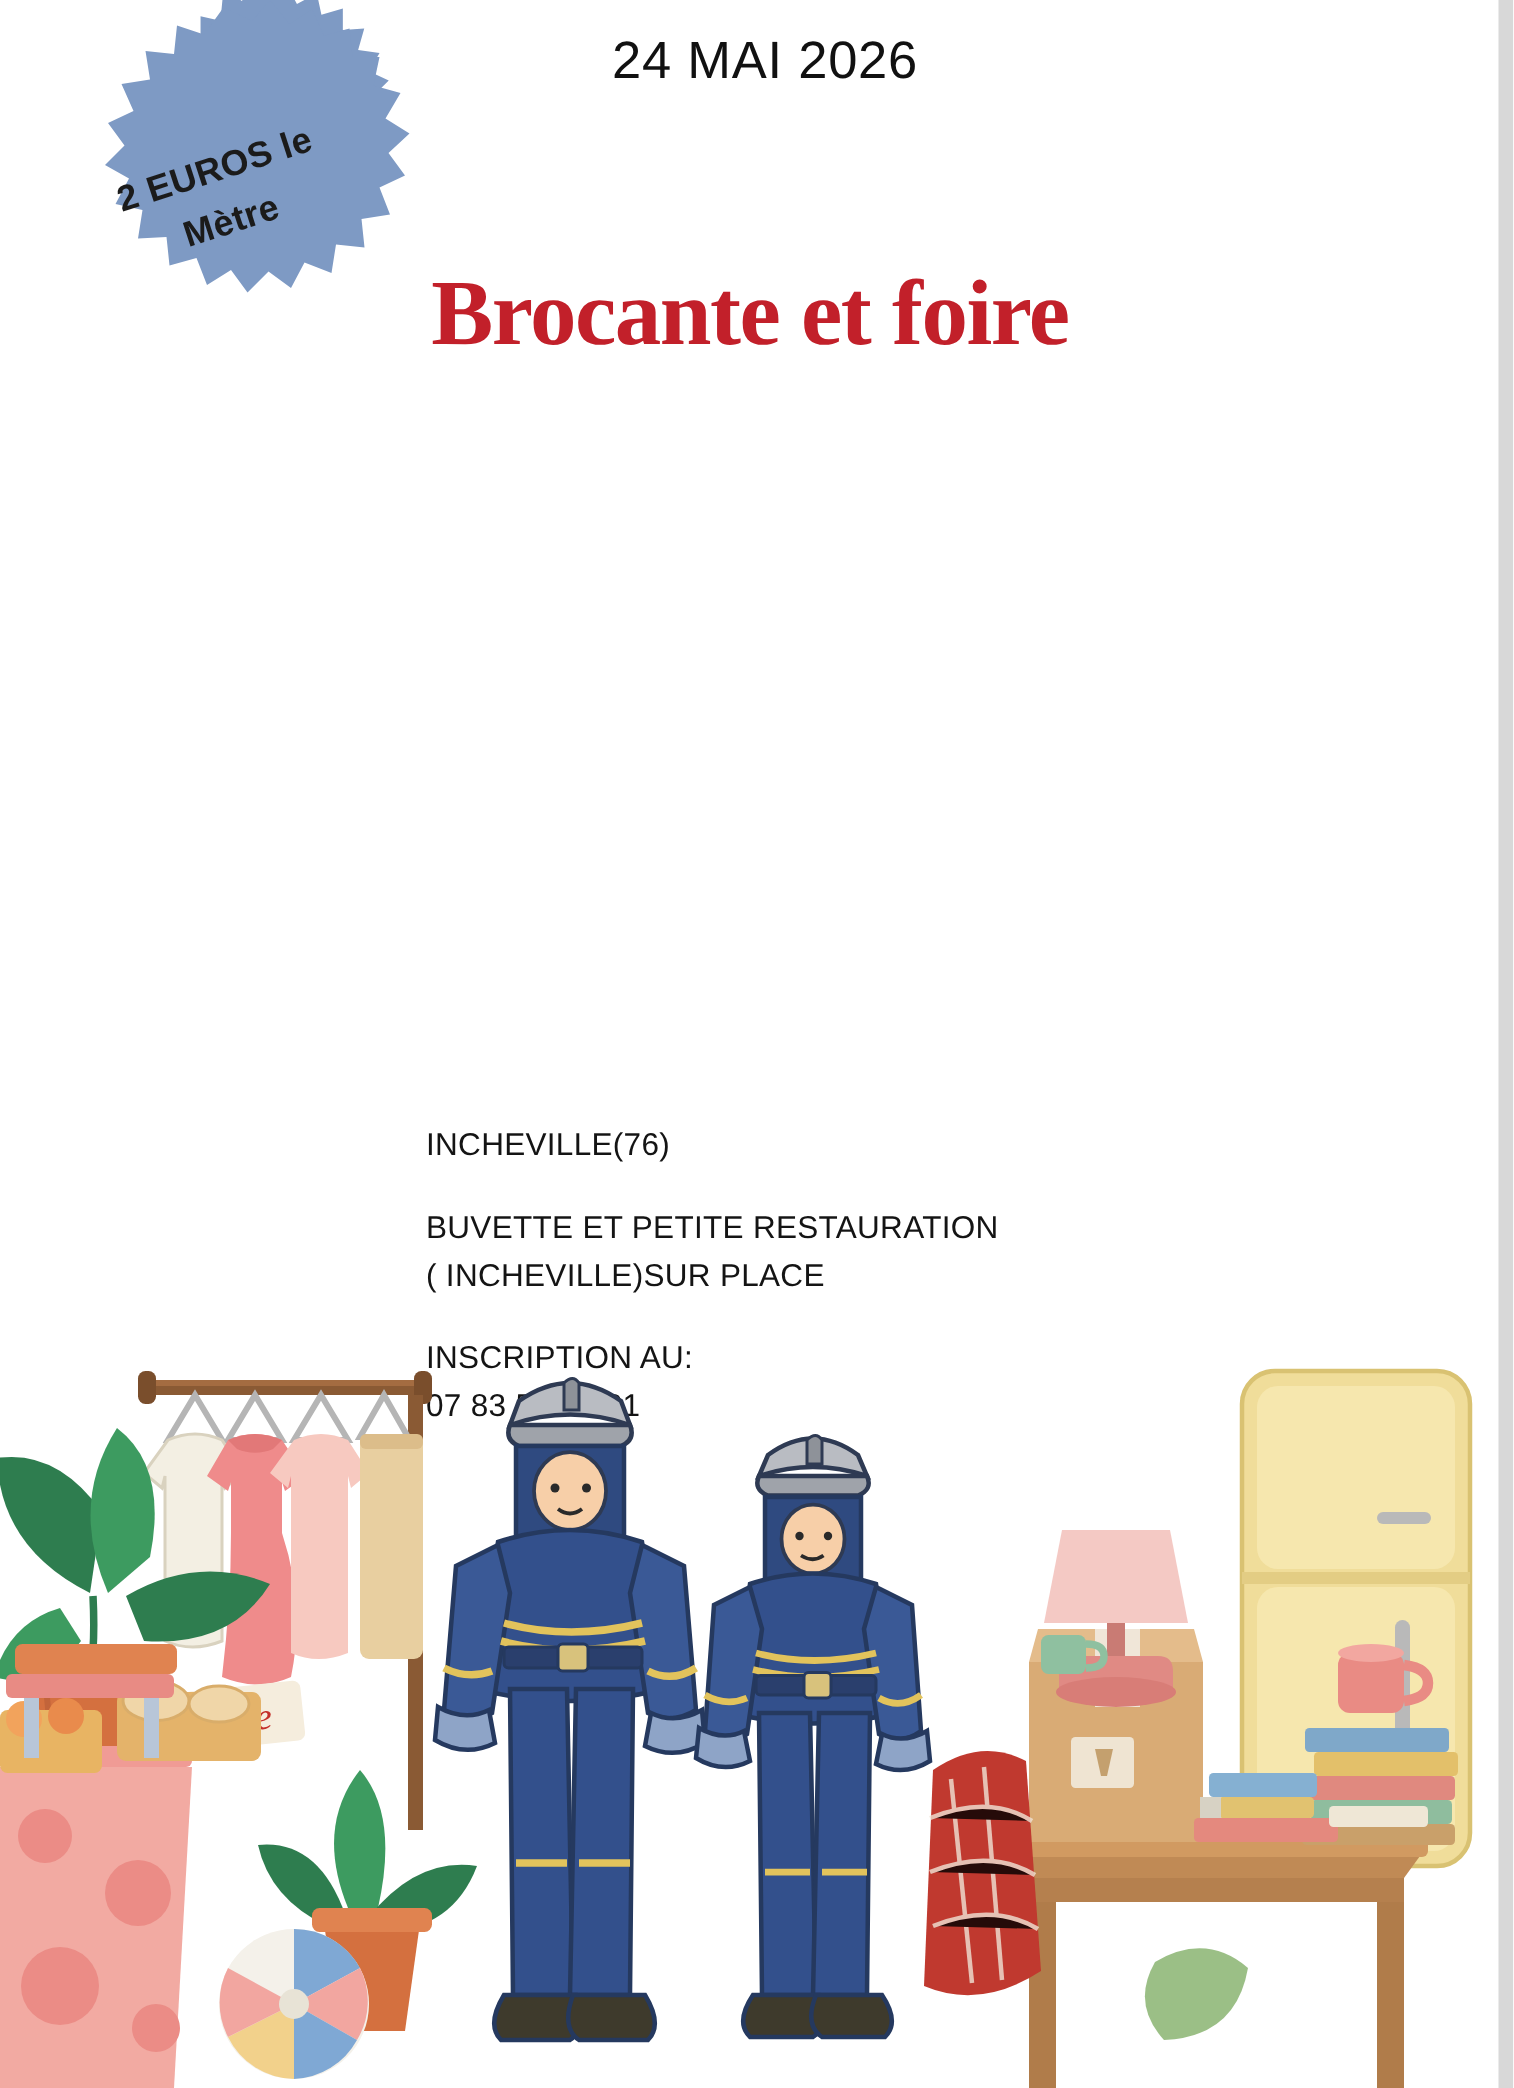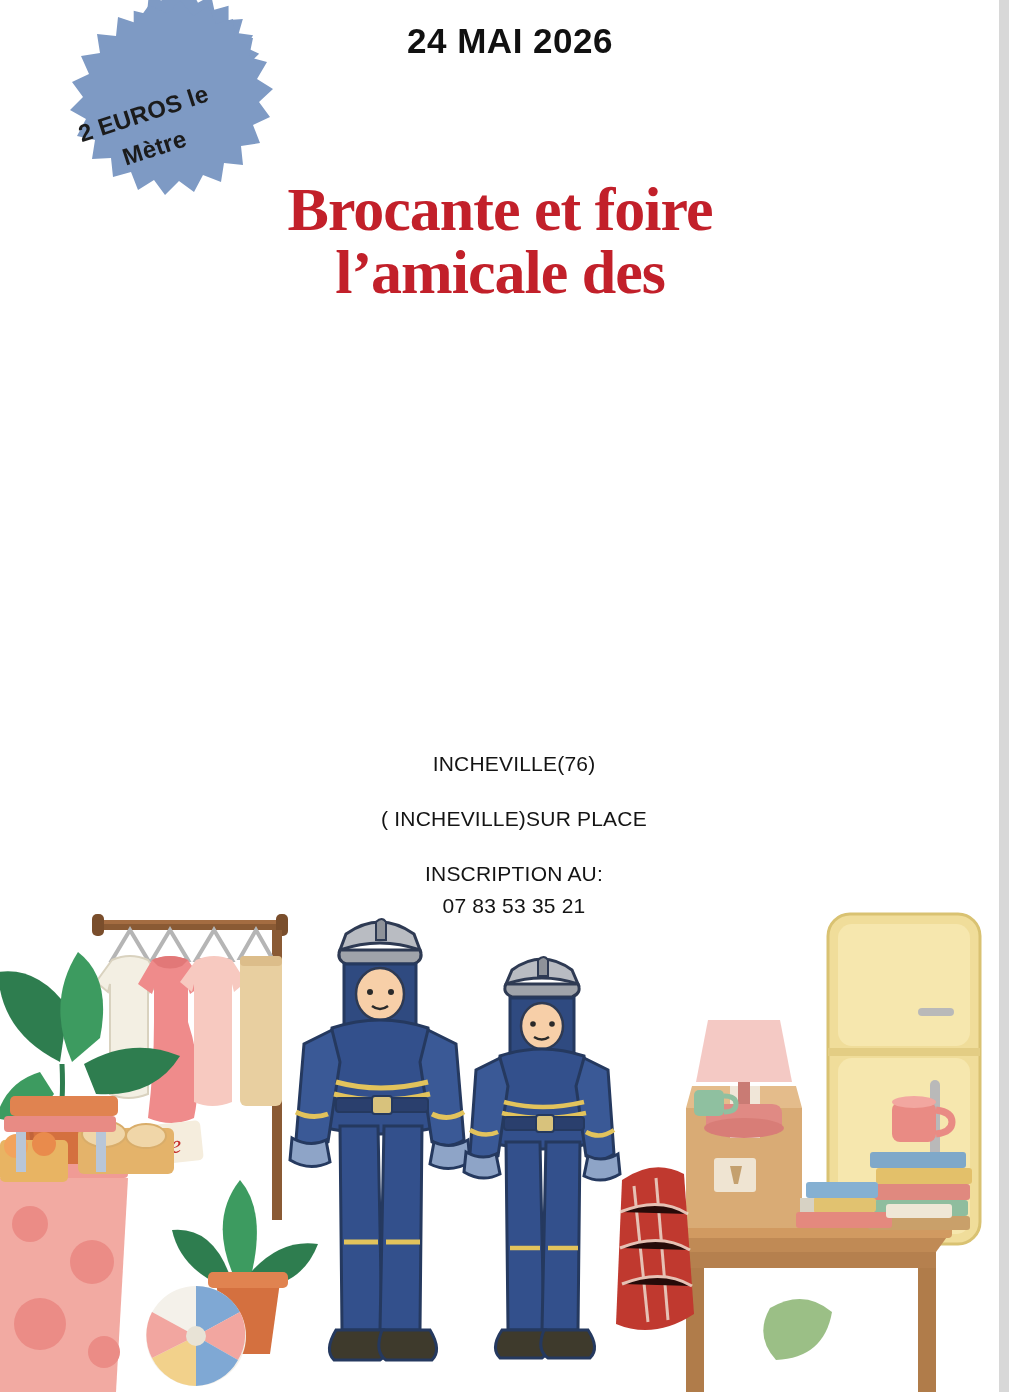--- a/index.html
+++ b/index.html
@@ -53,21 +53,21 @@
   }
 
   
   .date-block {
     position: absolute;
     left: 300px;
     top: 14px;
     width: 420px;
     text-align: center;
     color: #111111;
-    font-weight: bold;
+    font-weight: normal;
     font-size: 35px;
     line-height: 1.55;
     letter-spacing: 0.5px;
   }
 
   
   .title {
     position: absolute;
     left: 50px;
     top: 178px;
@@ -81,21 +81,20 @@
     letter-spacing: -1px;
   }
   .title .line { display: block; white-space: nowrap; }
 
   
   .info {
     position: absolute;
     left: 284px;
     top: 748px;
     width: 460px;
-    text-align: center;
     color: #141414;
     font-size: 21px;
     line-height: 1.52;
     letter-spacing: 0.2px;
   }
   .info .group { margin-bottom: 23px; }
   .info .group:last-child { margin-bottom: 0; }
   .info .line { display: block; }
 
   
@@ -131,28 +130,28 @@
       <span>Mètre</span>
     </div>
   </div>
 
   <div class="date-block">
     <div>24 MAI 2026</div>
   </div>
 
   <div class="title">
     <span class="line">Brocante et foire</span>
-    <span class="line">l’amicale des</span>
   </div>
 
   <div class="info">
     <div class="group">
       <span class="line">INCHEVILLE(76)</span>
     </div>
     <div class="group">
+      <span class="line">BUVETTE ET PETITE RESTAURATION</span>
       <span class="line">( INCHEVILLE)SUR PLACE</span>
     </div>
     <div class="group">
       <span class="line">INSCRIPTION AU:</span>
       <span class="line">07 83 53 35 21</span>
     </div>
   </div>
 
   <div class="illustration">
     <svg width="1009" height="480" viewBox="0 0 1009 480" aria-hidden="true">

